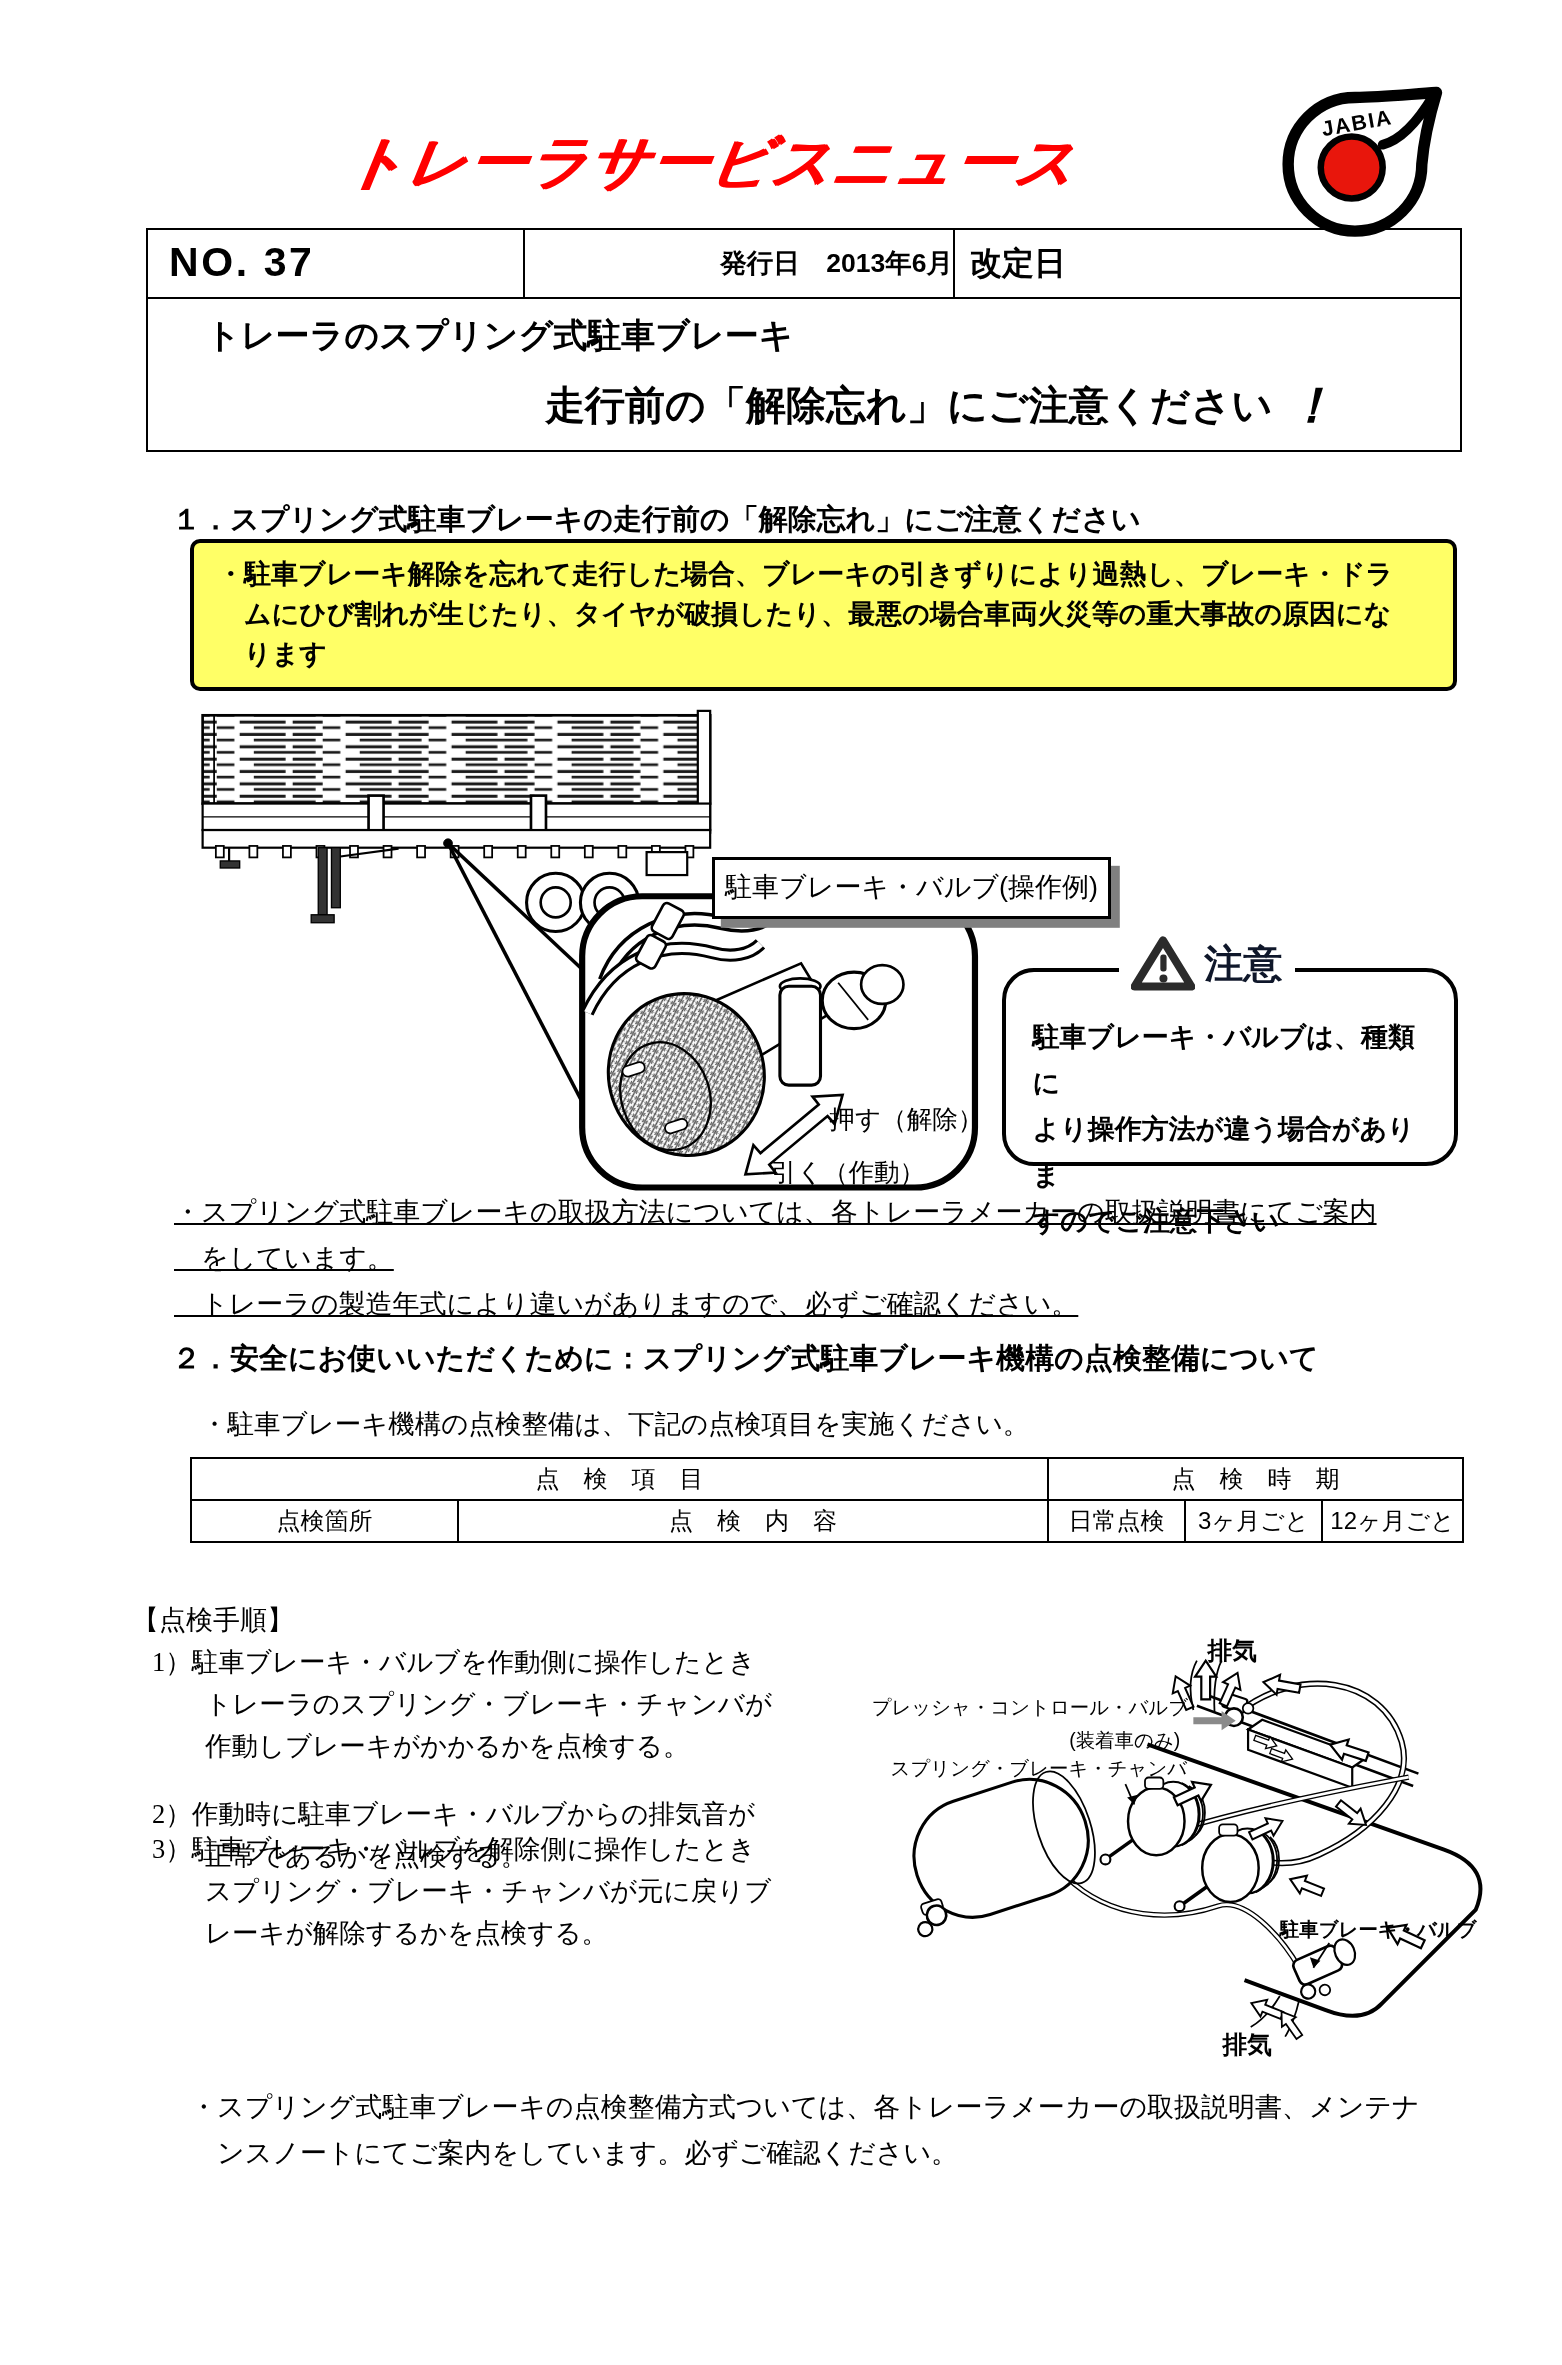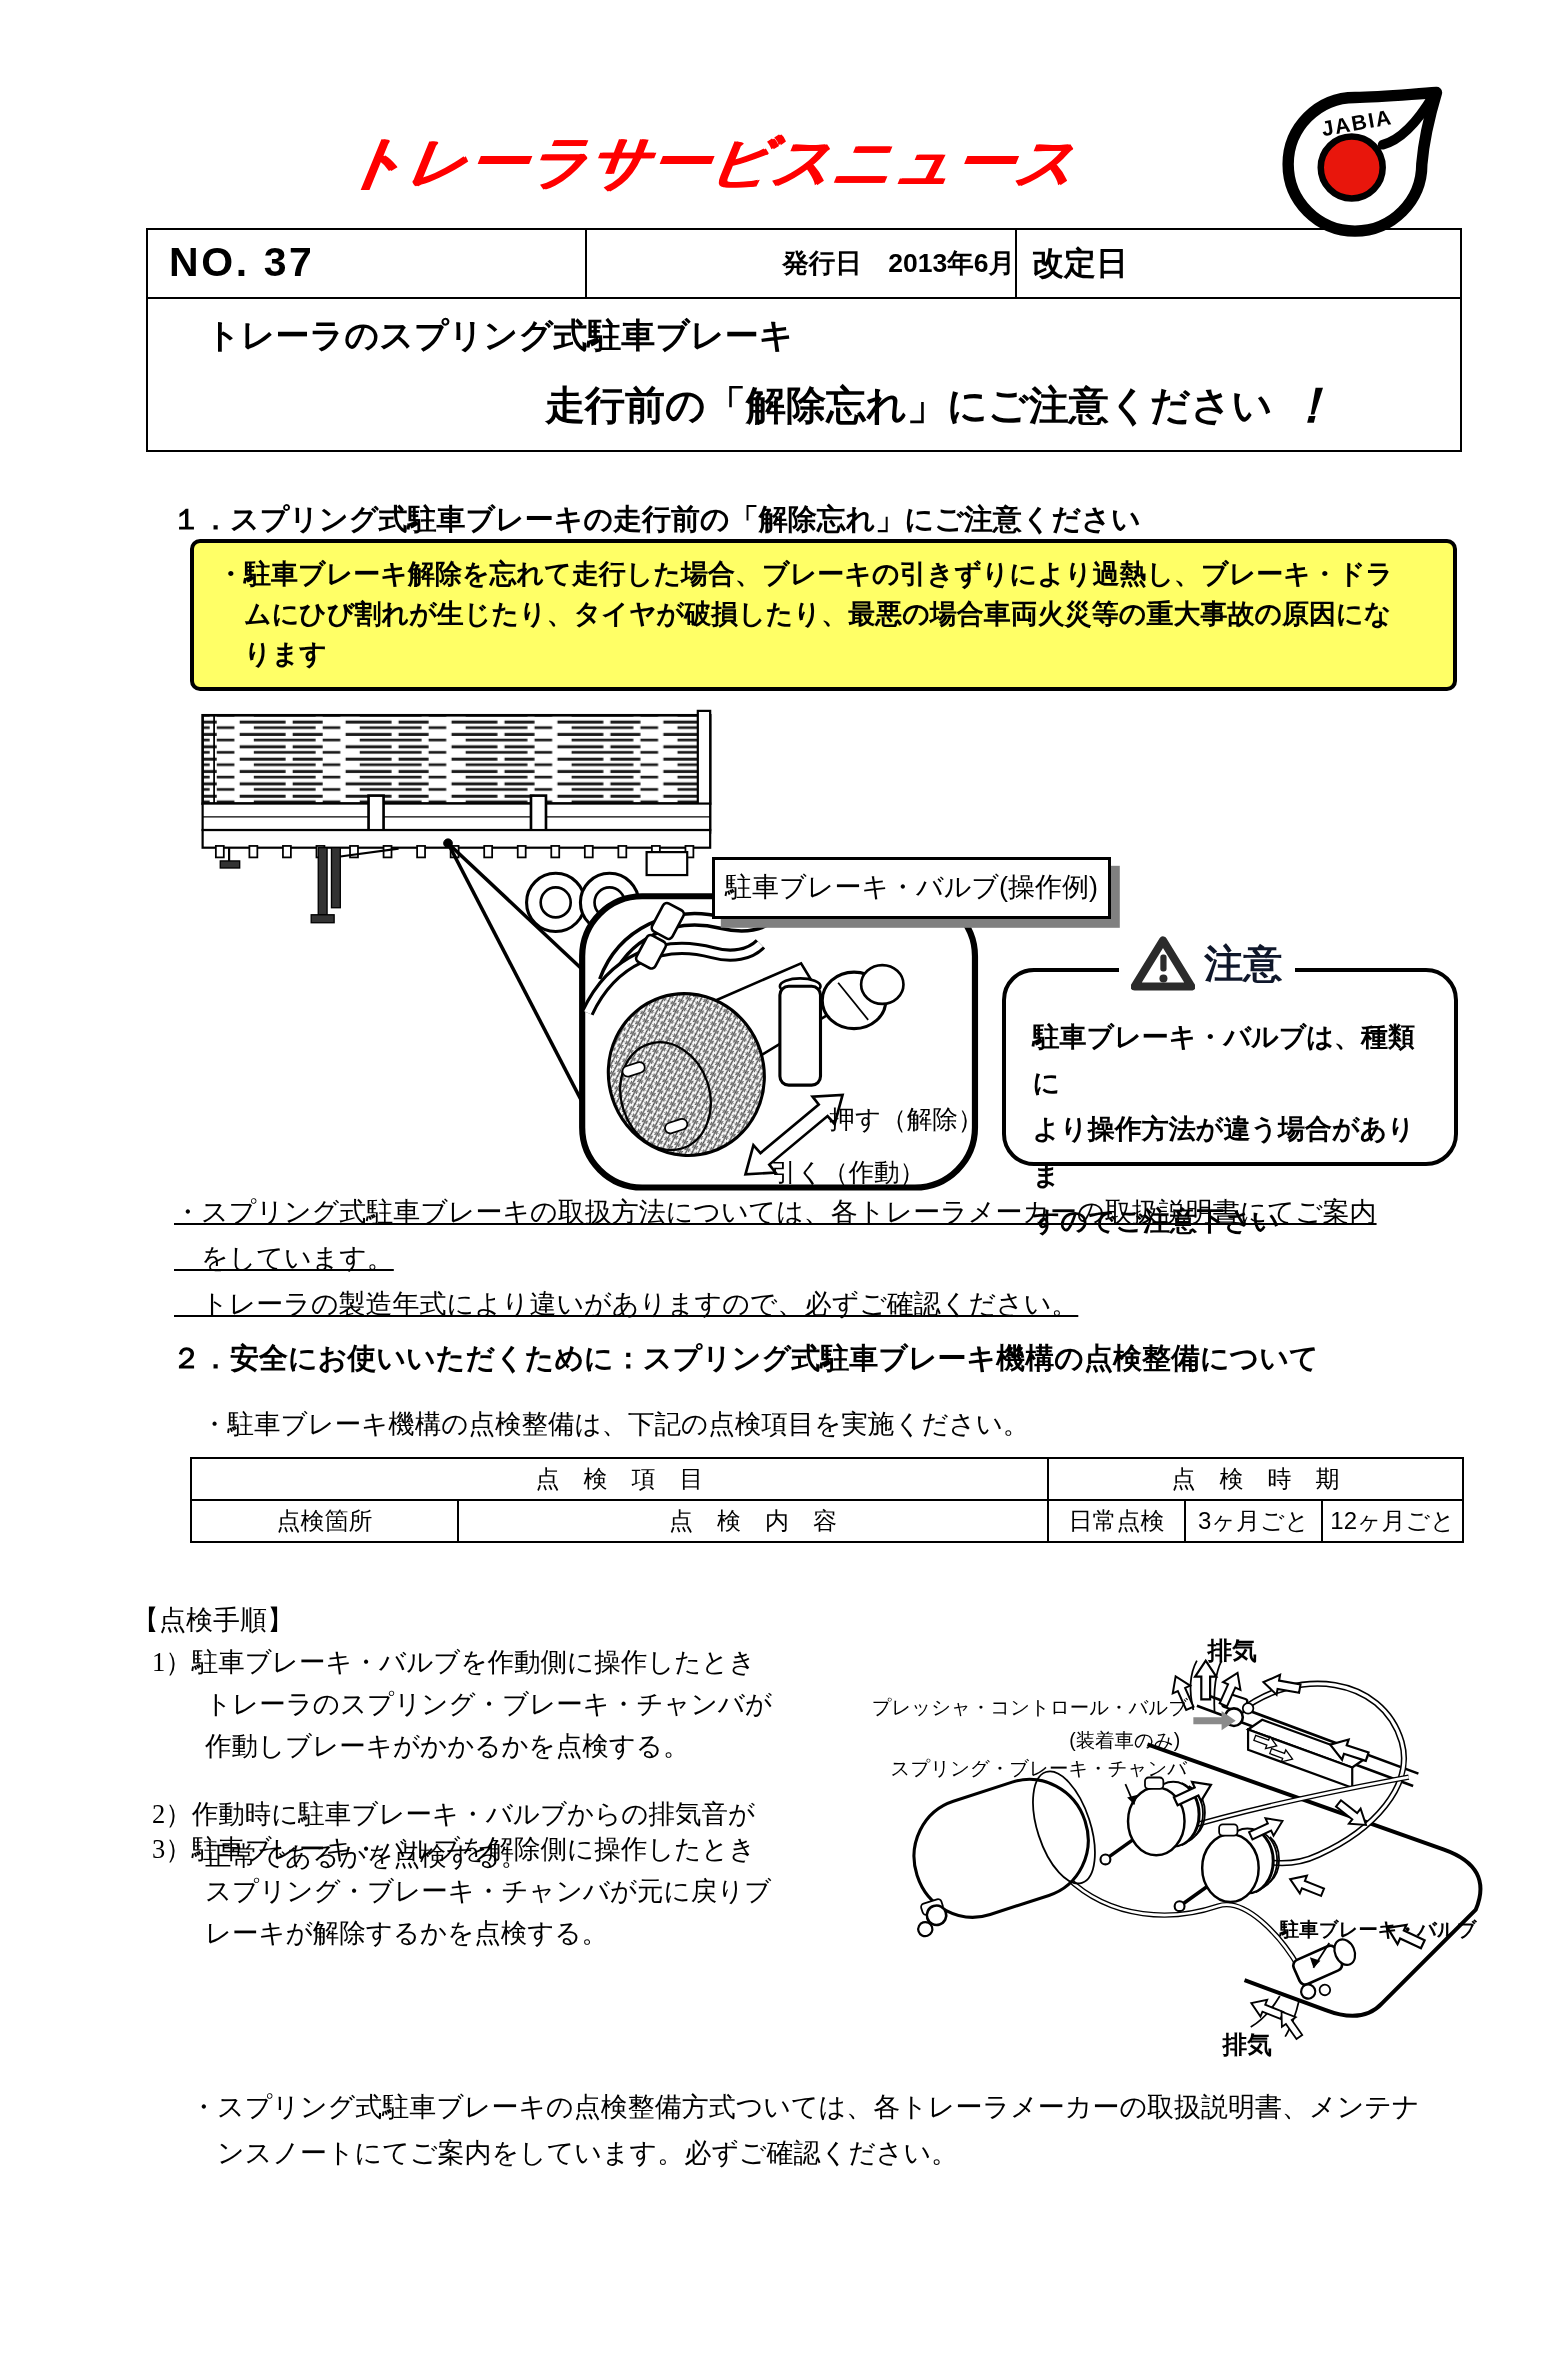--- a/index.html
+++ b/index.html
@@ -11,21 +11,21 @@
   .serif{font-family:"Liberation Serif","DejaVu Serif",serif;}
 
   
   .masthead{left:323px;top:124px;width:777px;text-align:center;font-size:58px;font-weight:900;
             font-style:italic;color:#ff0000;transform:skewX(-9deg);letter-spacing:1.8px;
             text-shadow:2.2px 0 0 #ff0000;}
 
   
   .hdr{left:146px;top:228px;width:1316px;height:224px;border:2.6px solid #000;box-sizing:border-box;}
   .hdr-row1{display:flex;height:69px;border-bottom:2.6px solid #000;box-sizing:border-box;}
-  .hdr-c1{width:439px;border-right:2.6px solid #000;box-sizing:border-box;font-size:41px;font-weight:bold;
+  .hdr-c1{width:377px;border-right:2.6px solid #000;box-sizing:border-box;font-size:41px;font-weight:bold;
           letter-spacing:2.6px;line-height:65px;padding-left:21px;}
   .hdr-c2{width:430px;border-right:2.6px solid #000;box-sizing:border-box;font-size:26.5px;font-weight:bold;
           text-align:right;line-height:66px;}
   .hdr-c3{flex:1;font-size:32px;font-weight:bold;line-height:66px;padding-left:15px;}
   .hdr-row2{position:relative;height:150px;}
   .subj1{left:58px;top:14px;font-size:34px;font-weight:bold;}
   .subj2{left:397px;top:74px;font-size:40px;font-weight:bold;}
   .bang{font-family:"Liberation Serif","DejaVu Serif",serif;font-style:italic;font-size:49px;
         font-weight:bold;margin-left:14px;vertical-align:-3.5px;}
 

